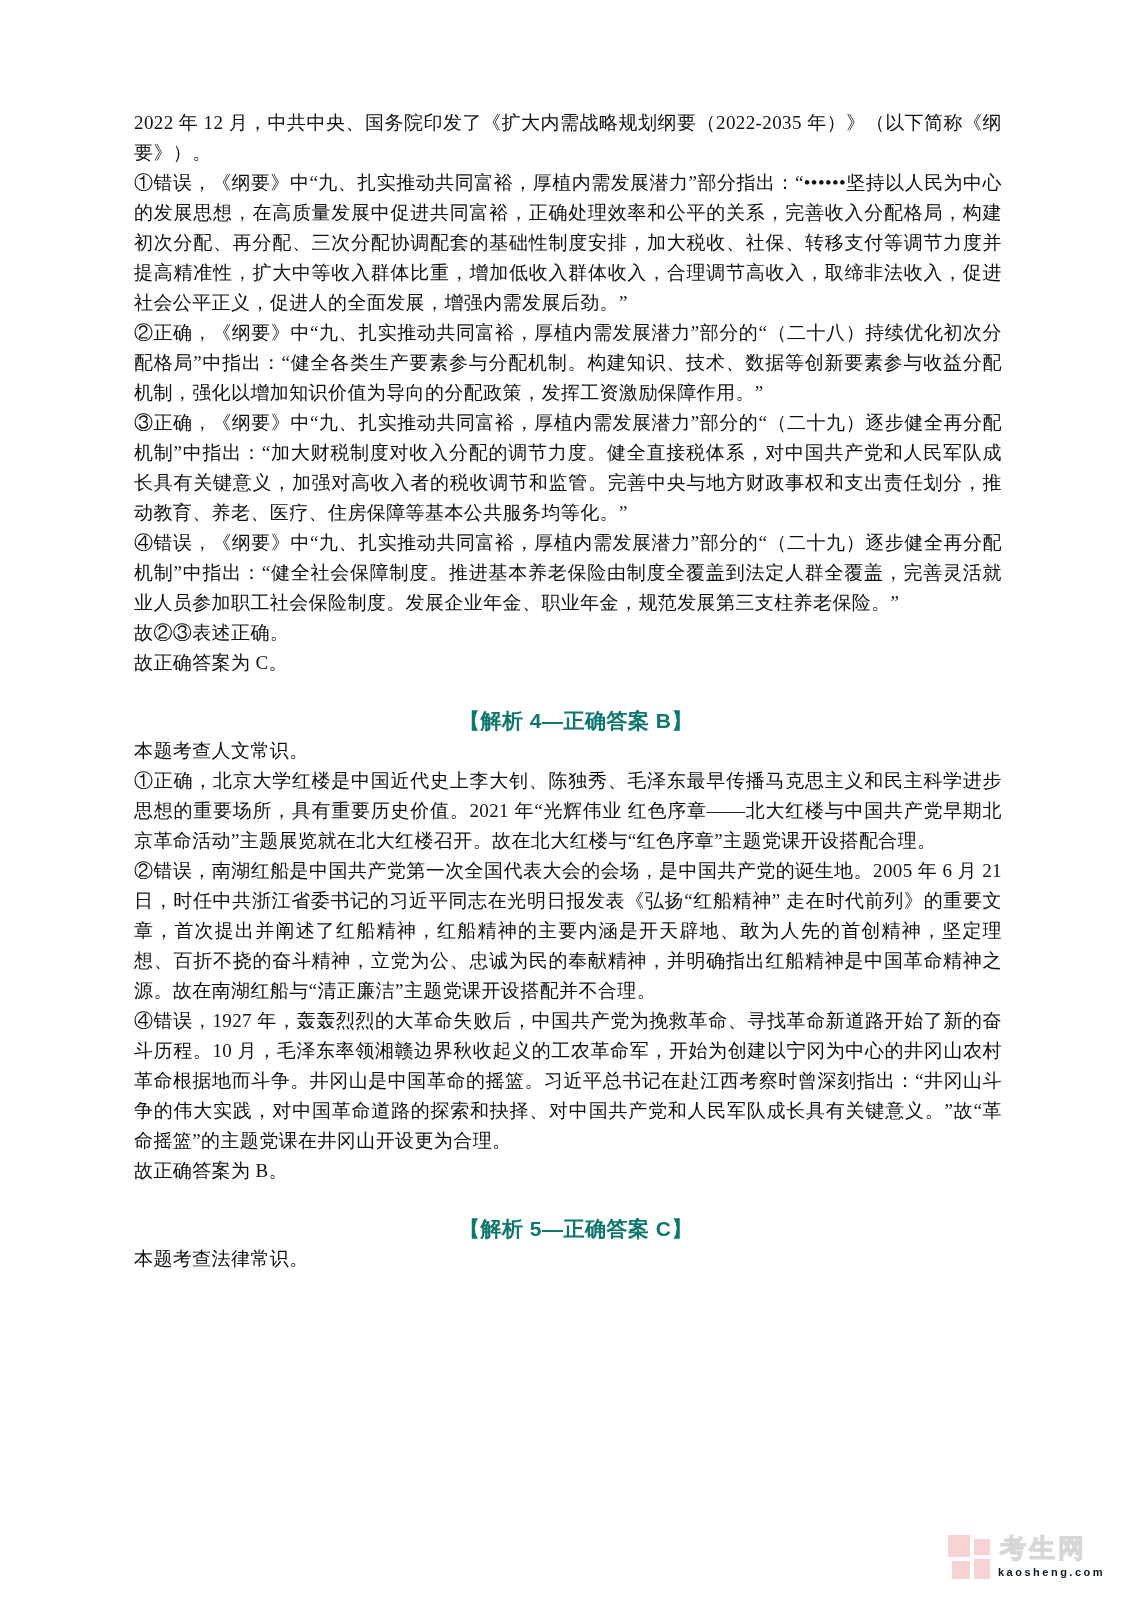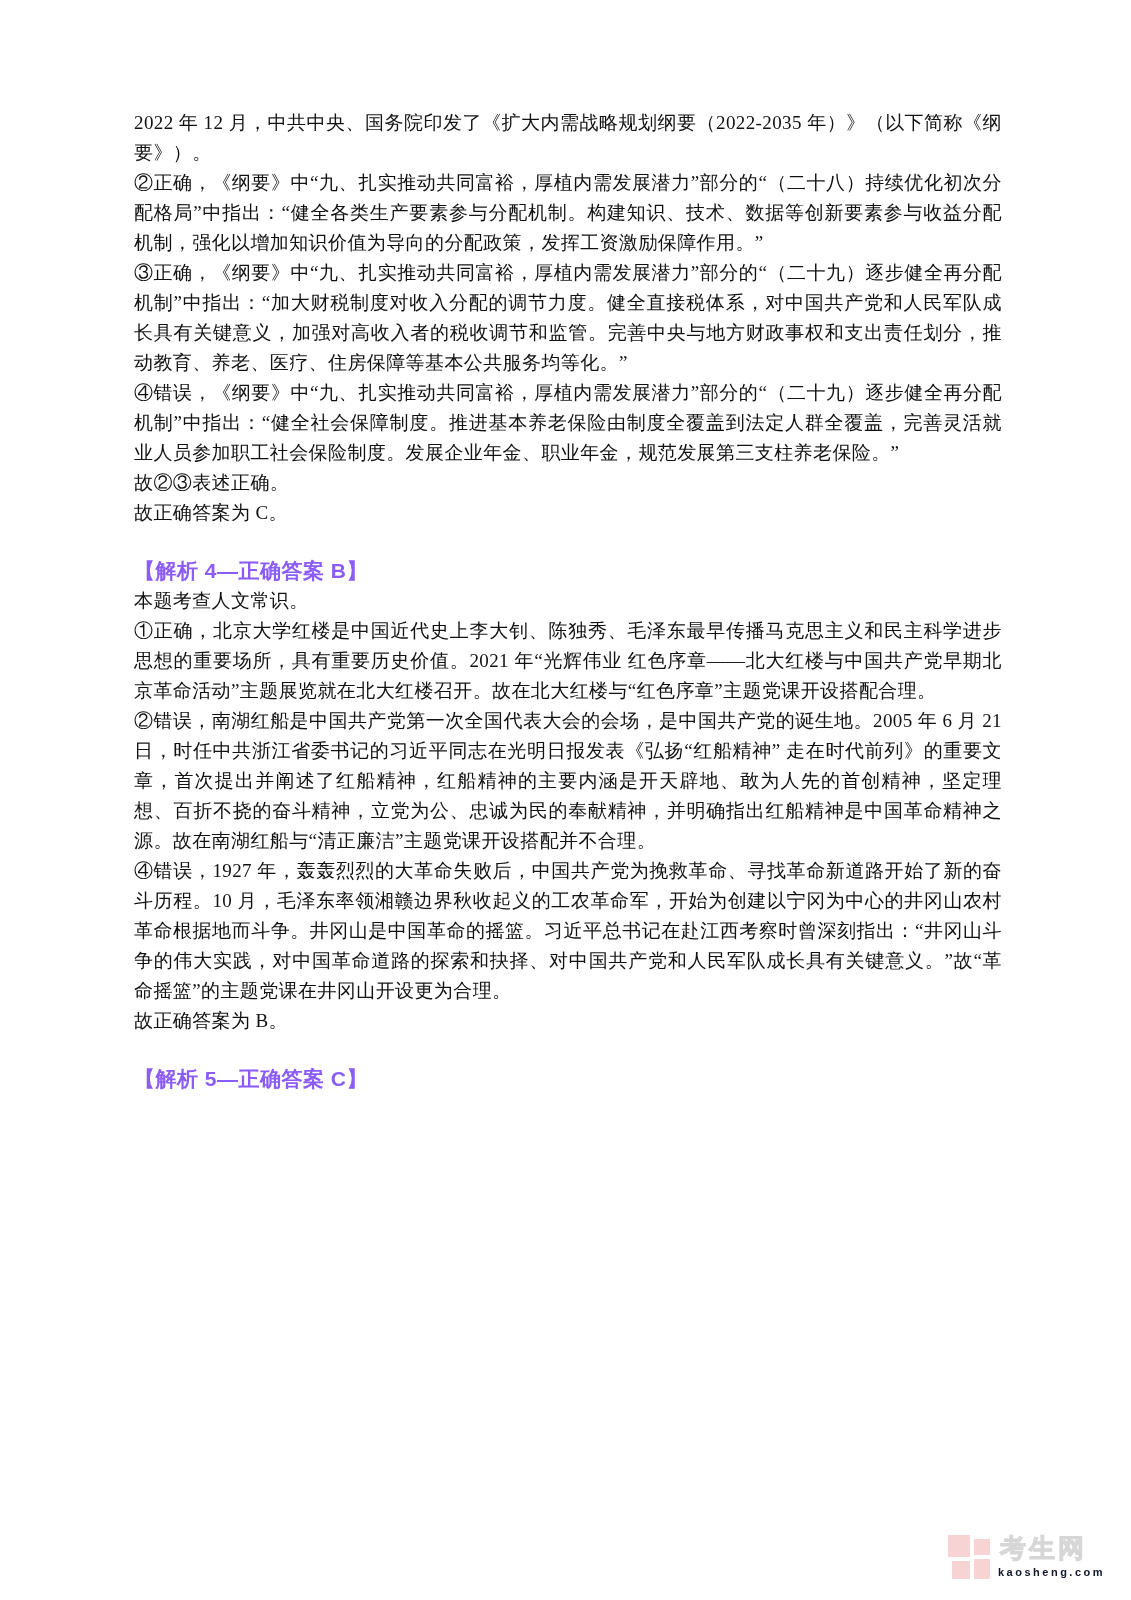--- a/index.html
+++ b/index.html
@@ -28,28 +28,28 @@
     font-size: 19px;
     line-height: 30px;
     text-align: justify;
     letter-spacing: 0.4px;
   }
   .content p {
     margin: 0;
     font-family: Liberation Serif, serif;
   }
   .section-heading {
-    margin: 28px 0 0 0;
+    margin: 28px 0 0 16px;
     font-family: "Liberation Sans", "DejaVu Sans", sans-serif;
     font-size: 21px;
     font-weight: bold;
     line-height: 30px;
-    text-align: left;
+    text-align: center;
     letter-spacing: 0.5px;
-    color: #8b5cf6;
+    color: #0f766e;
   }
   
   .watermark {
     position: absolute;
     left: 946px;
     top: 1531px;
     width: 175px;
     height: 52px;
   }
   .wm-logo {
@@ -92,38 +92,40 @@
   }
 </style>
 </head>
 <body>
 
 <div class="page">
   <div class="content">
 
     <section>
       <p>2022 年 12 月，中共中央、国务院印发了《扩大内需战略规划纲要（2022-2035 年）》（以下简称《纲要》）。</p>
+      <p>①错误，《纲要》中“九、扎实推动共同富裕，厚植内需发展潜力”部分指出：“••••••坚持以人民为中心的发展思想，在高质量发展中促进共同富裕，正确处理效率和公平的关系，完善收入分配格局，构建初次分配、再分配、三次分配协调配套的基础性制度安排，加大税收、社保、转移支付等调节力度并提高精准性，扩大中等收入群体比重，增加低收入群体收入，合理调节高收入，取缔非法收入，促进社会公平正义，促进人的全面发展，增强内需发展后劲。”</p>
       <p>②正确，《纲要》中“九、扎实推动共同富裕，厚植内需发展潜力”部分的“（二十八）持续优化初次分配格局”中指出：“健全各类生产要素参与分配机制。构建知识、技术、数据等创新要素参与收益分配机制，强化以增加知识价值为导向的分配政策，发挥工资激励保障作用。”</p>
       <p>③正确，《纲要》中“九、扎实推动共同富裕，厚植内需发展潜力”部分的“（二十九）逐步健全再分配机制”中指出：“加大财税制度对收入分配的调节力度。健全直接税体系，对中国共产党和人民军队成长具有关键意义，加强对高收入者的税收调节和监管。完善中央与地方财政事权和支出责任划分，推动教育、养老、医疗、住房保障等基本公共服务均等化。”</p>
       <p>④错误，《纲要》中“九、扎实推动共同富裕，厚植内需发展潜力”部分的“（二十九）逐步健全再分配机制”中指出：“健全社会保障制度。推进基本养老保险由制度全覆盖到法定人群全覆盖，完善灵活就业人员参加职工社会保险制度。发展企业年金、职业年金，规范发展第三支柱养老保险。”</p>
       <p>故②③表述正确。</p>
       <p>故正确答案为 C。</p>
     </section>
 
     <section>
       <h2 class="section-heading">【解析 4—正确答案 B】</h2>
       <p>本题考查人文常识。</p>
       <p>①正确，北京大学红楼是中国近代史上李大钊、陈独秀、毛泽东最早传播马克思主义和民主科学进步思想的重要场所，具有重要历史价值。2021 年“光辉伟业 红色序章——北大红楼与中国共产党早期北京革命活动”主题展览就在北大红楼召开。故在北大红楼与“红色序章”主题党课开设搭配合理。</p>
       <p>②错误，南湖红船是中国共产党第一次全国代表大会的会场，是中国共产党的诞生地。2005 年 6 月 21 日，时任中共浙江省委书记的习近平同志在光明日报发表《弘扬“红船精神” 走在时代前列》的重要文章，首次提出并阐述了红船精神，红船精神的主要内涵是开天辟地、敢为人先的首创精神，坚定理想、百折不挠的奋斗精神，立党为公、忠诚为民的奉献精神，并明确指出红船精神是中国革命精神之源。故在南湖红船与“清正廉洁”主题党课开设搭配并不合理。</p>
       <p>④错误，1927 年，轰轰烈烈的大革命失败后，中国共产党为挽救革命、寻找革命新道路开始了新的奋斗历程。10 月，毛泽东率领湘赣边界秋收起义的工农革命军，开始为创建以宁冈为中心的井冈山农村革命根据地而斗争。井冈山是中国革命的摇篮。习近平总书记在赴江西考察时曾深刻指出：“井冈山斗争的伟大实践，对中国革命道路的探索和抉择、对中国共产党和人民军队成长具有关键意义。”故“革命摇篮”的主题党课在井冈山开设更为合理。</p>
       <p>故正确答案为 B。</p>
     </section>
 
     <section>
       <h2 class="section-heading">【解析 5—正确答案 C】</h2>
+      <p>本题考查法律常识。</p>
     </section>
 
   </div>
 
   <div class="watermark">
     <div class="wm-logo">
       <span class="blk1"></span>
       <span class="blk2"></span>
       <span class="blk3"></span>
       <span class="blk4"></span>

